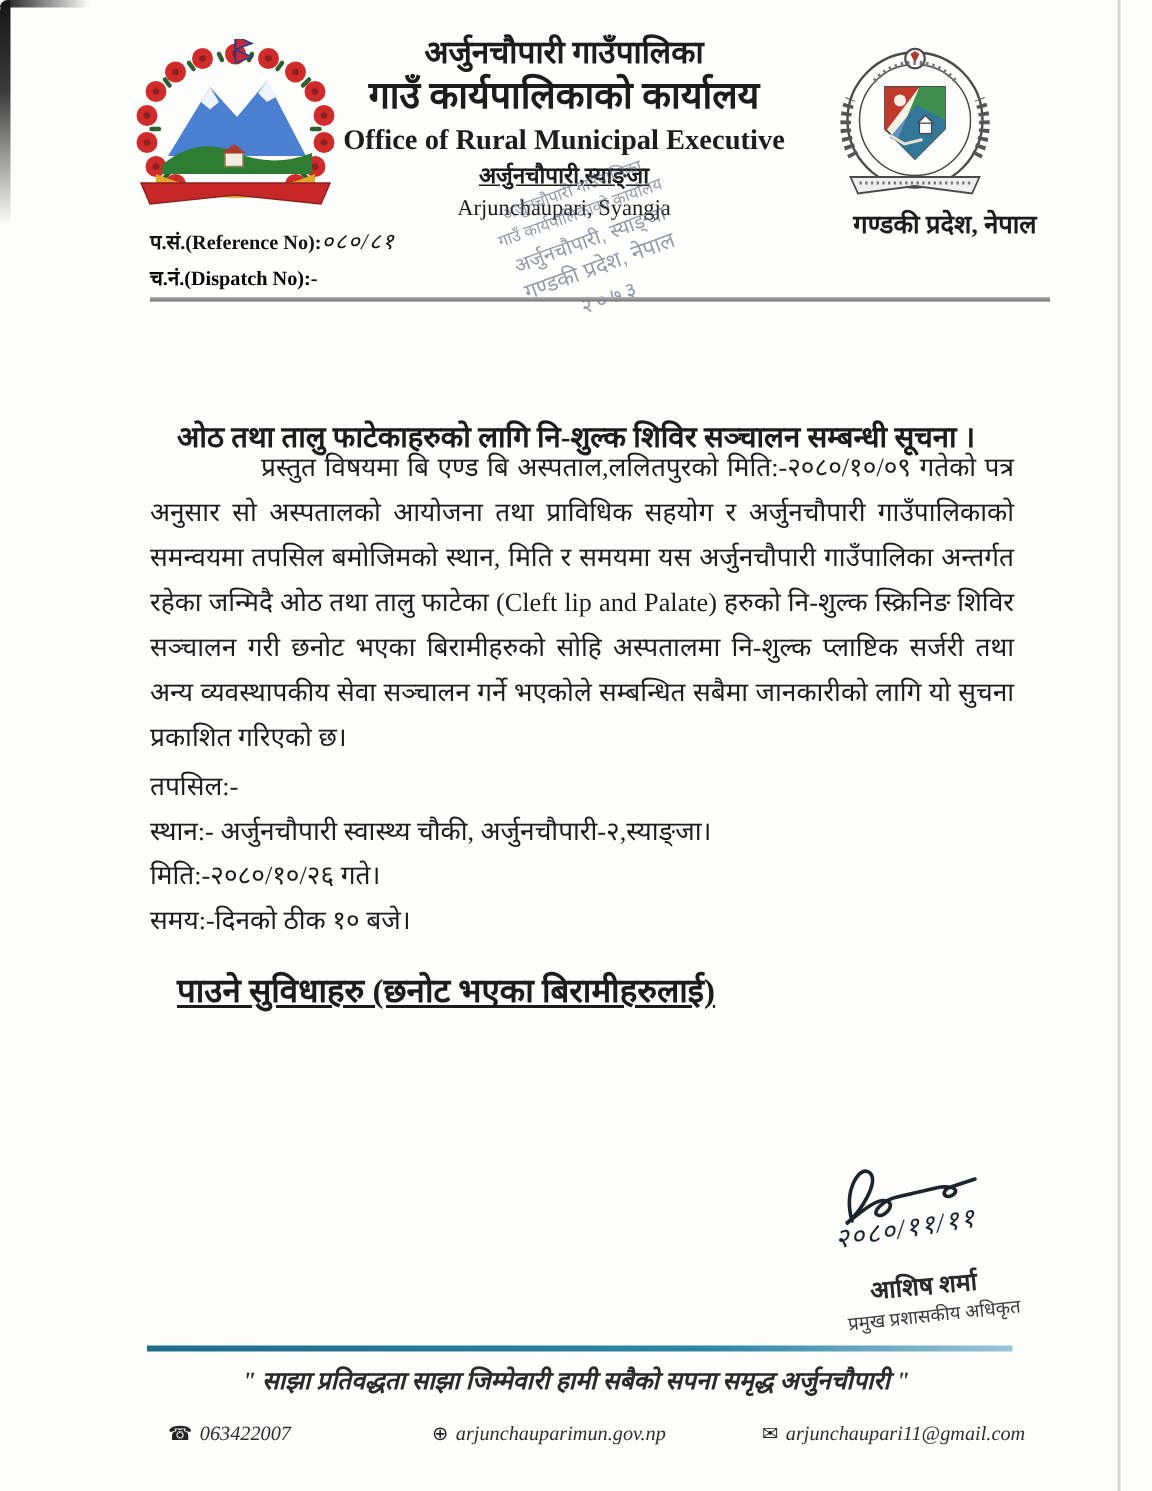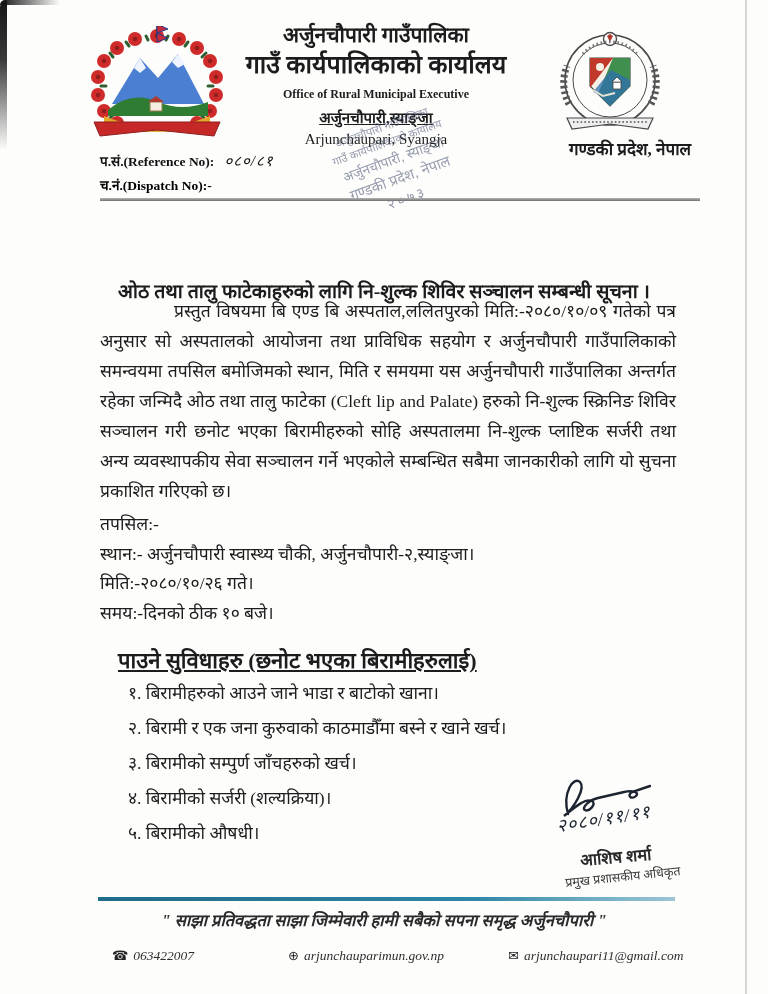--- a/index.html
+++ b/index.html
@@ -19,32 +19,32 @@
     background:linear-gradient(90deg,#161616,rgba(0,0,0,0));border-top-left-radius:16px;}
   .scan-edge-right{position:absolute;left:745px;top:0;width:2px;height:994px;background:#d6d6d4;}
 
   .abs{position:absolute;}
 
   
   .hdr-center{left:218px;top:22px;width:316px;text-align:center;}
   .muni-np{font-size:21px;font-weight:bold;line-height:27px;}
   .muni-en{font-size:16.5px;line-height:24px;color:#222;}
   .office-np{font-size:25px;font-weight:bold;line-height:32px;}
-  .office-en{font-size:12px;font-weight:bold;line-height:26px;}
+  .office-en{font-size:19px;font-weight:bold;line-height:26px;}
   .addr-np{font-size:15px;font-weight:bold;line-height:22px;text-decoration:underline;}
   .addr-en{font-size:15px;line-height:21px;}
 
   
   .prov-block{left:535px;top:138px;width:190px;text-align:center;}
   .prov-np{font-size:17px;font-weight:bold;line-height:23px;}
   .prov-en{font-size:16px;line-height:22px;}
 
   
   .ref-row{left:100px;top:150px;font-size:13.5px;font-weight:bold;color:#111;}
-  .ref-value{font-size:15px;font-style:italic;font-weight:normal;margin-left:10px;letter-spacing:1px;}
+  .ref-value{font-size:15px;font-style:italic;font-weight:normal;letter-spacing:1px;}
   .dispatch-row{left:100px;top:176px;font-size:13.5px;font-weight:bold;color:#000000;}
 
   
   .stamp{left:280px;top:118px;width:230px;text-align:center;
     transform:rotate(-20deg);color:rgba(84,94,122,0.62);line-height:1.45;
     font-family:"Liberation Sans","DejaVu Sans",sans-serif;}
   .stamp .s1{font-size:11px;}
   .stamp .s2{font-size:11px;}
   .stamp .s3{font-size:13.5px;}
   .stamp .s4{font-size:14.5px;}
@@ -224,27 +224,20 @@
   <div class="abs body-par">प्रस्तुत विषयमा बि एण्ड बि अस्पताल,ललितपुरको मिति:-२०८०/१०/०९ गतेको पत्र अनुसार सो अस्पतालको आयोजना तथा प्राविधिक सहयोग र अर्जुनचौपारी गाउँपालिकाको समन्वयमा तपसिल बमोजिमको स्थान, मिति र समयमा यस अर्जुनचौपारी गाउँपालिका अन्तर्गत रहेका जन्मिदै ओठ तथा तालु फाटेका (Cleft lip and Palate) हरुको नि-शुल्क स्क्रिनिङ शिविर सञ्चालन गरी छनोट भएका बिरामीहरुको सोहि अस्पतालमा नि-शुल्क प्लाष्टिक सर्जरी तथा अन्य व्यवस्थापकीय सेवा सञ्चालन गर्ने भएकोले सम्बन्धित सबैमा जानकारीको लागि यो सुचना प्रकाशित गरिएको छ।</div>
 
   <div class="abs schedule">
     <div>तपसिल:-</div>
     <div>स्थान:- अर्जुनचौपारी स्वास्थ्य चौकी, अर्जुनचौपारी-२,स्याङ्जा।</div>
     <div>मिति:-२०८०/१०/२६ गते।</div>
     <div>समय:-दिनको ठीक १० बजे।</div>
   </div>
 
   <div class="abs fac-head">पाउने सुविधाहरु (छनोट भएका बिरामीहरुलाई)</div>
-  <div class="abs fac-list">
-    <div>१. बिरामीहरुको आउने जाने भाडा र बाटोको खाना।</div>
-    <div>२. बिरामी र एक जना कुरुवाको काठमाडौँमा बस्ने र खाने खर्च।</div>
-    <div>३. बिरामीको सम्पुर्ण जाँचहरुको खर्च।</div>
-    <div>४. बिरामीको सर्जरी (शल्यक्रिया)।</div>
-    <div>५. बिरामीको औषधी।</div>
-  </div>
 
   <div class="abs sig-squiggle">
     <svg width="130" height="50" viewBox="0 0 130 50">
       <path d="M16,42 C10,20 22,4 28,10 C34,16 22,36 12,44 C24,34 34,26 40,29 C45,32 37,40 33,38 C29,36 37,28 46,26 L72,20 C80,18 88,20 84,24 C80,28 74,24 80,20 L98,14" fill="none" stroke="#1b2430" stroke-width="2.4" stroke-linecap="round"></path>
     </svg>
   </div>
   <div class="abs sig-date">२०८०/११/११</div>
   <div class="abs sig-name">आशिष शर्मा</div>
   <div class="abs sig-title">प्रमुख प्रशासकीय अधिकृत</div>
 

